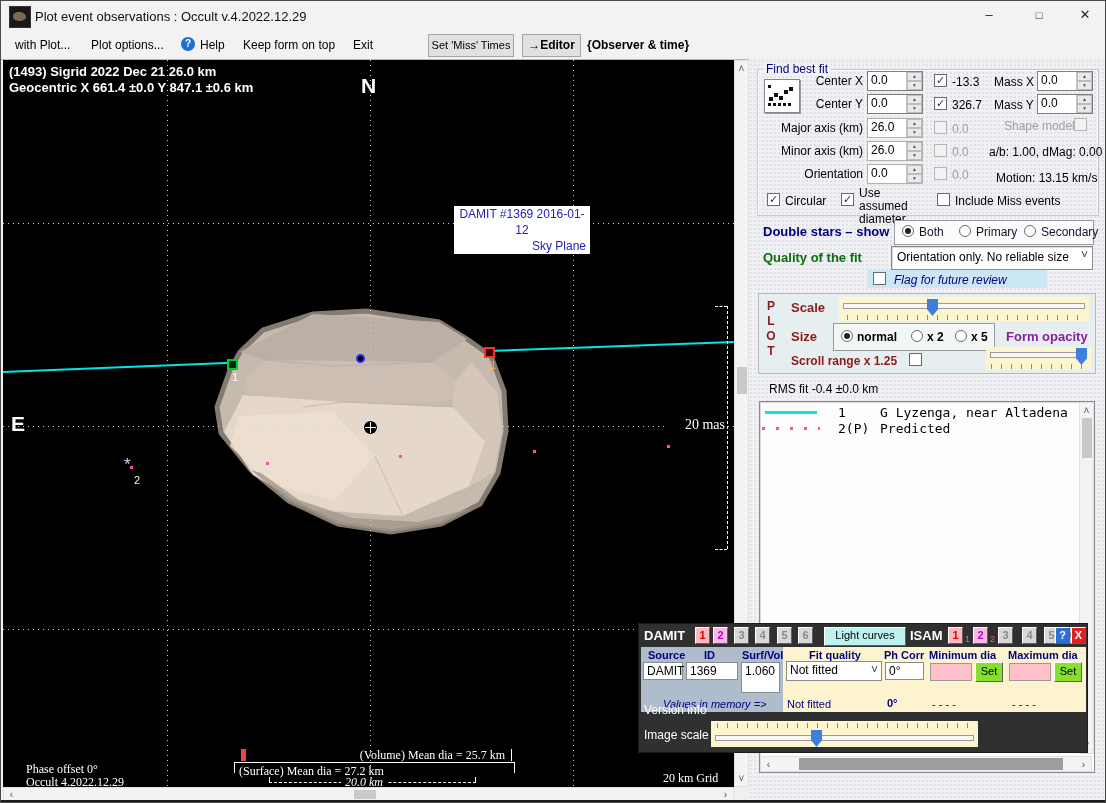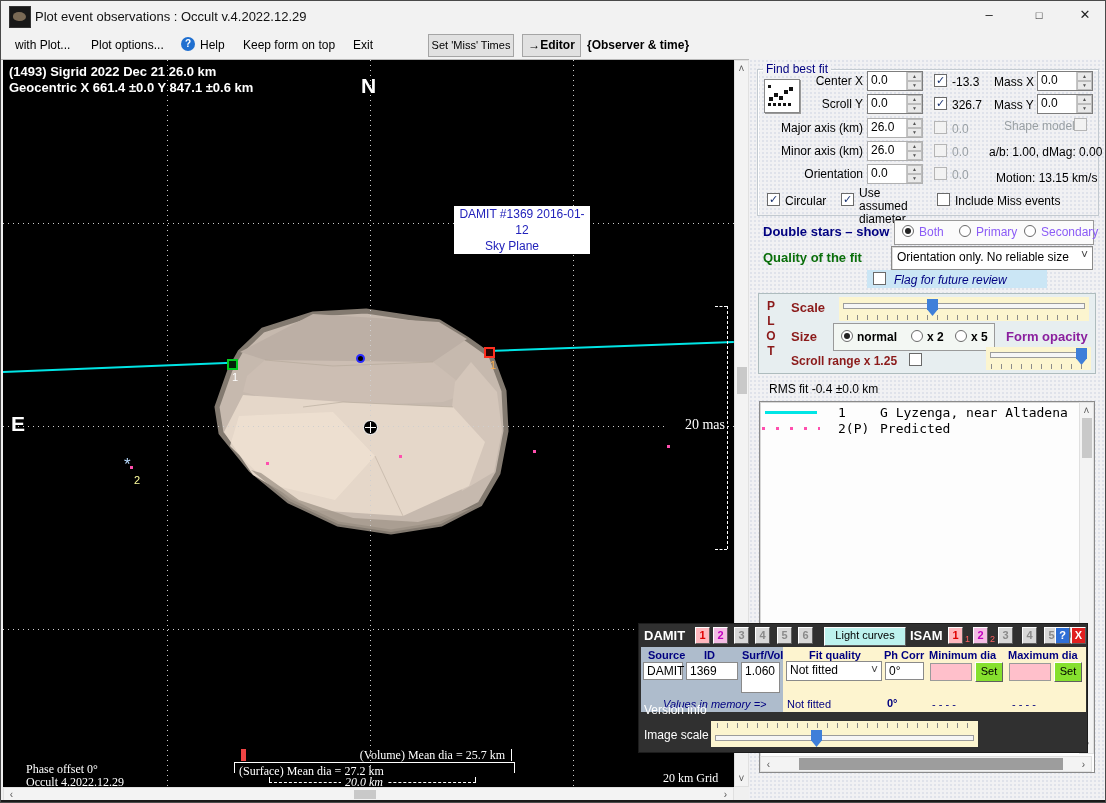--- a/index.html
+++ b/index.html
@@ -2,21 +2,21 @@
 <html><head>
 <meta charset="utf-8">
 <style>
   html,body{margin:0;padding:0}
   body{width:1106px;height:803px;position:relative;background:#f0f0f0;
        font-family:"Liberation Sans",sans-serif;overflow:hidden;
        border:1px solid #4a4a4a;box-sizing:border-box}
   .ab{position:absolute}
   .f11{font-size:11px}.f12{font-size:12px}.f13{font-size:13px}
   .b{font-weight:bold}.i{font-style:italic}
-  .navy{color:#000080}.blue{color:#8b5cf6}.maroon{color:#8b1a1a}
+  .navy{color:#000080}.blue{color:#0f172a}.maroon{color:#8b1a1a}
   .green{color:#0a6e0a}.purple{color:#8a1f9e}.gray{color:#9aa0a4}
   .serif{font-family:"Liberation Serif",serif}
   .mono{font-family:"DejaVu Sans Mono",monospace}
   .speckle{background-color:#f1f1f3;background-image:radial-gradient(#dfe2ea 1px,transparent 1px);background-size:4px 4px}
   
   .titlebar{left:0;top:0;width:100%;height:30px;background:#f2f2f2}
   .menubar{left:0;top:30px;width:100%;height:28px;background:#f2f2f2;border-bottom:1px solid #b8b8b8}
   .winbtn{width:40px;height:28px;text-align:center;line-height:28px;color:#222;font-size:13px}
   .btnflat{background:#e1e1e1;border:1px solid #a5a5a5;text-align:center;font-size:11px}
   
@@ -118,21 +118,21 @@
   <div class="mdot" style="left:263px;top:402px"></div>
   <div class="mdot" style="left:396px;top:395px"></div>
   <div class="mdot" style="left:530px;top:390px"></div>
   <div class="mdot" style="left:664px;top:385px"></div>
   <div class="ab" style="left:121px;top:398px;color:#b9dcff;font-size:17px;line-height:14px">*</div>
   <div class="mdot" style="left:127px;top:406px"></div>
   <div class="ab f11" style="left:131px;top:414px;color:#ffff9e">2</div>
 
   <div class="ab" style="left:451px;top:146px;width:136px;background:#fff;color:#2222bb;font-size:12px;line-height:16px;text-align:center">
     <div>DAMIT #1369 2016-01-12</div>
-    <div style="padding-right:20px">Sky Plane</div>
+    <div style="text-align:right;padding-right:4px">Sky Plane</div>
   </div>
 
   <div class="ab" style="left:724px;top:246px;height:243px;border-left:1px dashed #fff"></div>
   <div class="ab" style="left:712px;top:246px;width:12px;border-top:1px dashed #fff"></div>
   <div class="ab" style="left:712px;top:489px;width:12px;border-top:1px dashed #fff"></div>
   <div class="ab wtext serif" style="left:664px;top:357px;width:58px;text-align:right;font-size:14px;background:#000">20 mas</div>
 
   <div class="ab" style="left:238px;top:689px;width:265px;height:12px;border-left:5px solid #ef4444;border-right:1px solid #fff">
     <div class="ab wtext serif f12" style="right:6px;top:-1px;white-space:nowrap">(Volume) Mean dia = 25.7 km</div>
   </div>
@@ -192,21 +192,21 @@
 <div class="ab cbx" style="left:933px;top:73px">✓</div>
 <div class="ab f12" style="left:951px;top:74px">-13.3</div>
 <div class="ab f12" style="left:993px;top:74px">Mass X</div>
 <div class="ab spin" style="left:1036px;top:70px;width:56px;height:20px">
   <div class="v">0.0</div>
   <div class="a">
       <div>▲</div>
       <div>▼</div>
     </div>
 </div>
-<div class="ab f12" style="left:808px;top:96px;width:54px;text-align:right">Scroll Y</div>
+<div class="ab f12" style="left:808px;top:96px;width:54px;text-align:right">Center Y</div>
 <div class="ab spin" style="left:866px;top:93px;width:56px;height:20px">
   <div class="v">0.0</div>
   <div class="a">
       <div>▲</div>
       <div>▼</div>
     </div>
 </div>
 <div class="ab cbx" style="left:933px;top:96px">✓</div>
 <div class="ab f12" style="left:951px;top:97px">326.7</div>
 <div class="ab f12" style="left:993px;top:97px">Mass Y</div>

